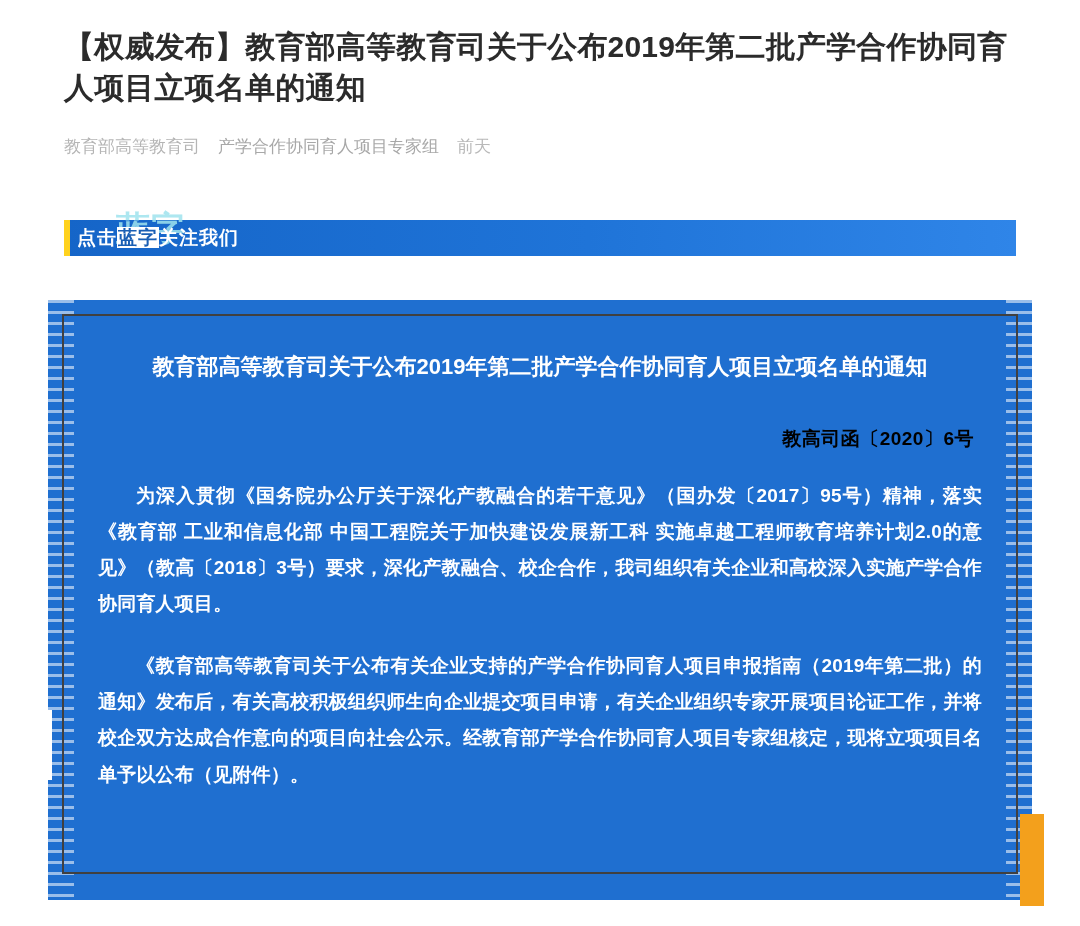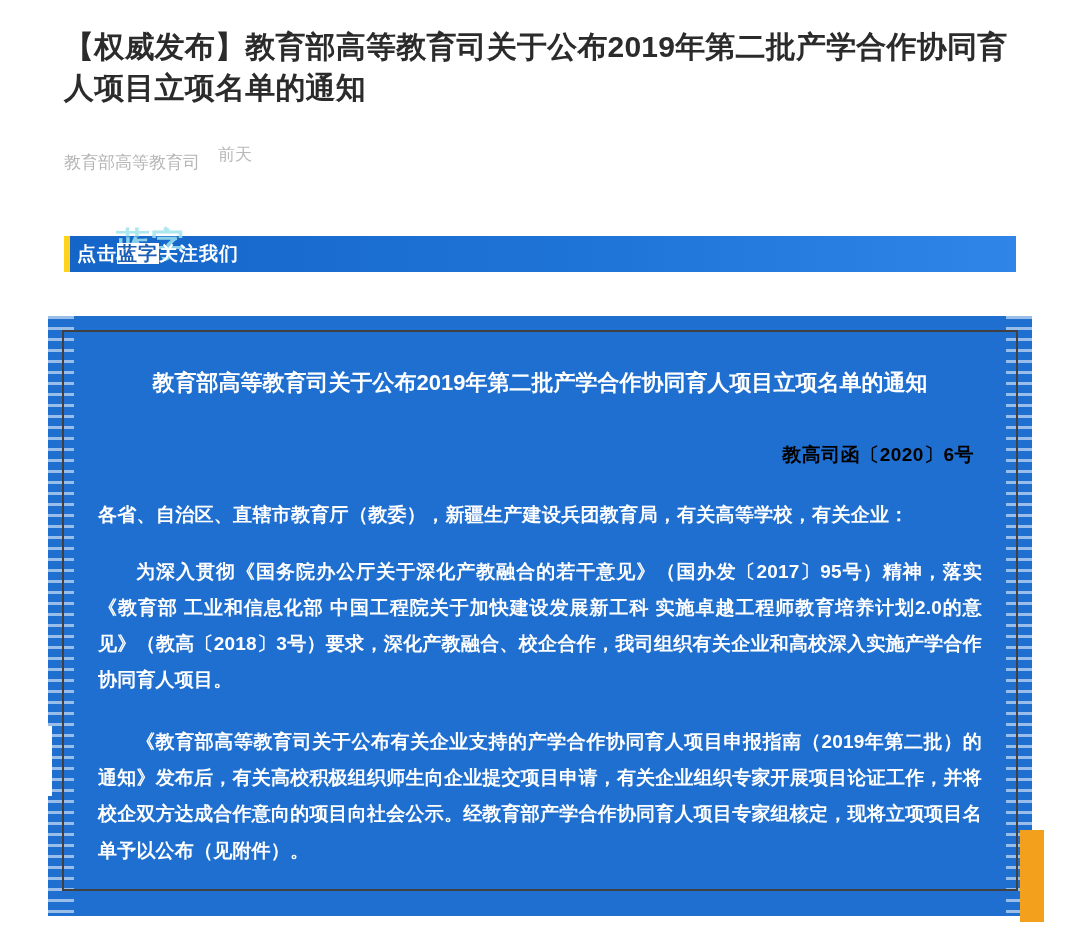--- a/index.html
+++ b/index.html
@@ -34,21 +34,21 @@
     margin: 0;
   }
   .meta-row {
     margin-top: 26px;
     display: flex;
     align-items: center;
     gap: 18px;
     font-size: 17px;
     color: #b2b2b2;
   }
-  .meta-account { color: #b5b5b5; margin-top: 16px; }
+  .meta-account { color: #b5b5b5; }
   .meta-author  { color: #a8a8a8; }
   .meta-time    { color: #b9b9b9; }
 
   
   .banner-wrap {
     margin: 62px 64px 0 64px;
     position: relative;
     height: 36px;
   }
   .banner {
@@ -184,20 +184,21 @@
 </style>
 </head>
 <body>
 
 <div class="page">
 
   <div class="article-header">
     <h1 class="article-title">【权威发布】教育部高等教育司关于公布2019年第二批产学合作协同育人项目立项名单的通知</h1>
     <div class="meta-row">
       <span class="meta-account">教育部高等教育司</span>
+      <span class="meta-author">产学合作协同育人项目专家组</span>
       <span class="meta-time">前天</span>
     </div>
   </div>
 
   <div class="banner-wrap">
     <div class="banner-ghost">蓝字</div>
     <div class="banner">
       <div class="banner-text">
         <span>点击</span><span class="hl">蓝字</span><span>关注我们</span>
       </div>
@@ -206,19 +207,18 @@
 
   <div class="doc-card">
     <div class="wave left"></div>
     <div class="wave right"></div>
     <div class="left-notch"></div>
     <div class="orange-tab"></div>
 
     <div class="doc-inner">
       <div class="doc-title">教育部高等教育司关于公布2019年第二批产学合作协同育人项目立项名单的通知</div>
       <div class="doc-number">教高司函〔2020〕6号</div>
-      <div class="doc-salutation">各省、自治区、直辖市教育厅（教委），新疆生产建设兵团教育局，有关高等学校，有关企业：</div>
       <div class="doc-para">为深入贯彻《国务院办公厅关于深化产教融合的若干意见》（国办发〔2017〕95号）精神，落实《教育部 工业和信息化部 中国工程院关于加快建设发展新工科 实施卓越工程师教育培养计划2.0的意见》（教高〔2018〕3号）要求，深化产教融合、校企合作，我司组织有关企业和高校深入实施产学合作协同育人项目。</div>
       <div class="doc-para">《教育部高等教育司关于公布有关企业支持的产学合作协同育人项目申报指南（2019年第二批）的通知》发布后，有关高校积极组织师生向企业提交项目申请，有关企业组织专家开展项目论证工作，并将校企双方达成合作意向的项目向社会公示。经教育部产学合作协同育人项目专家组核定，现将立项项目名单予以公布（见附件）。</div>
     </div>
   </div>
 
 </div>
 
 </body></html>

